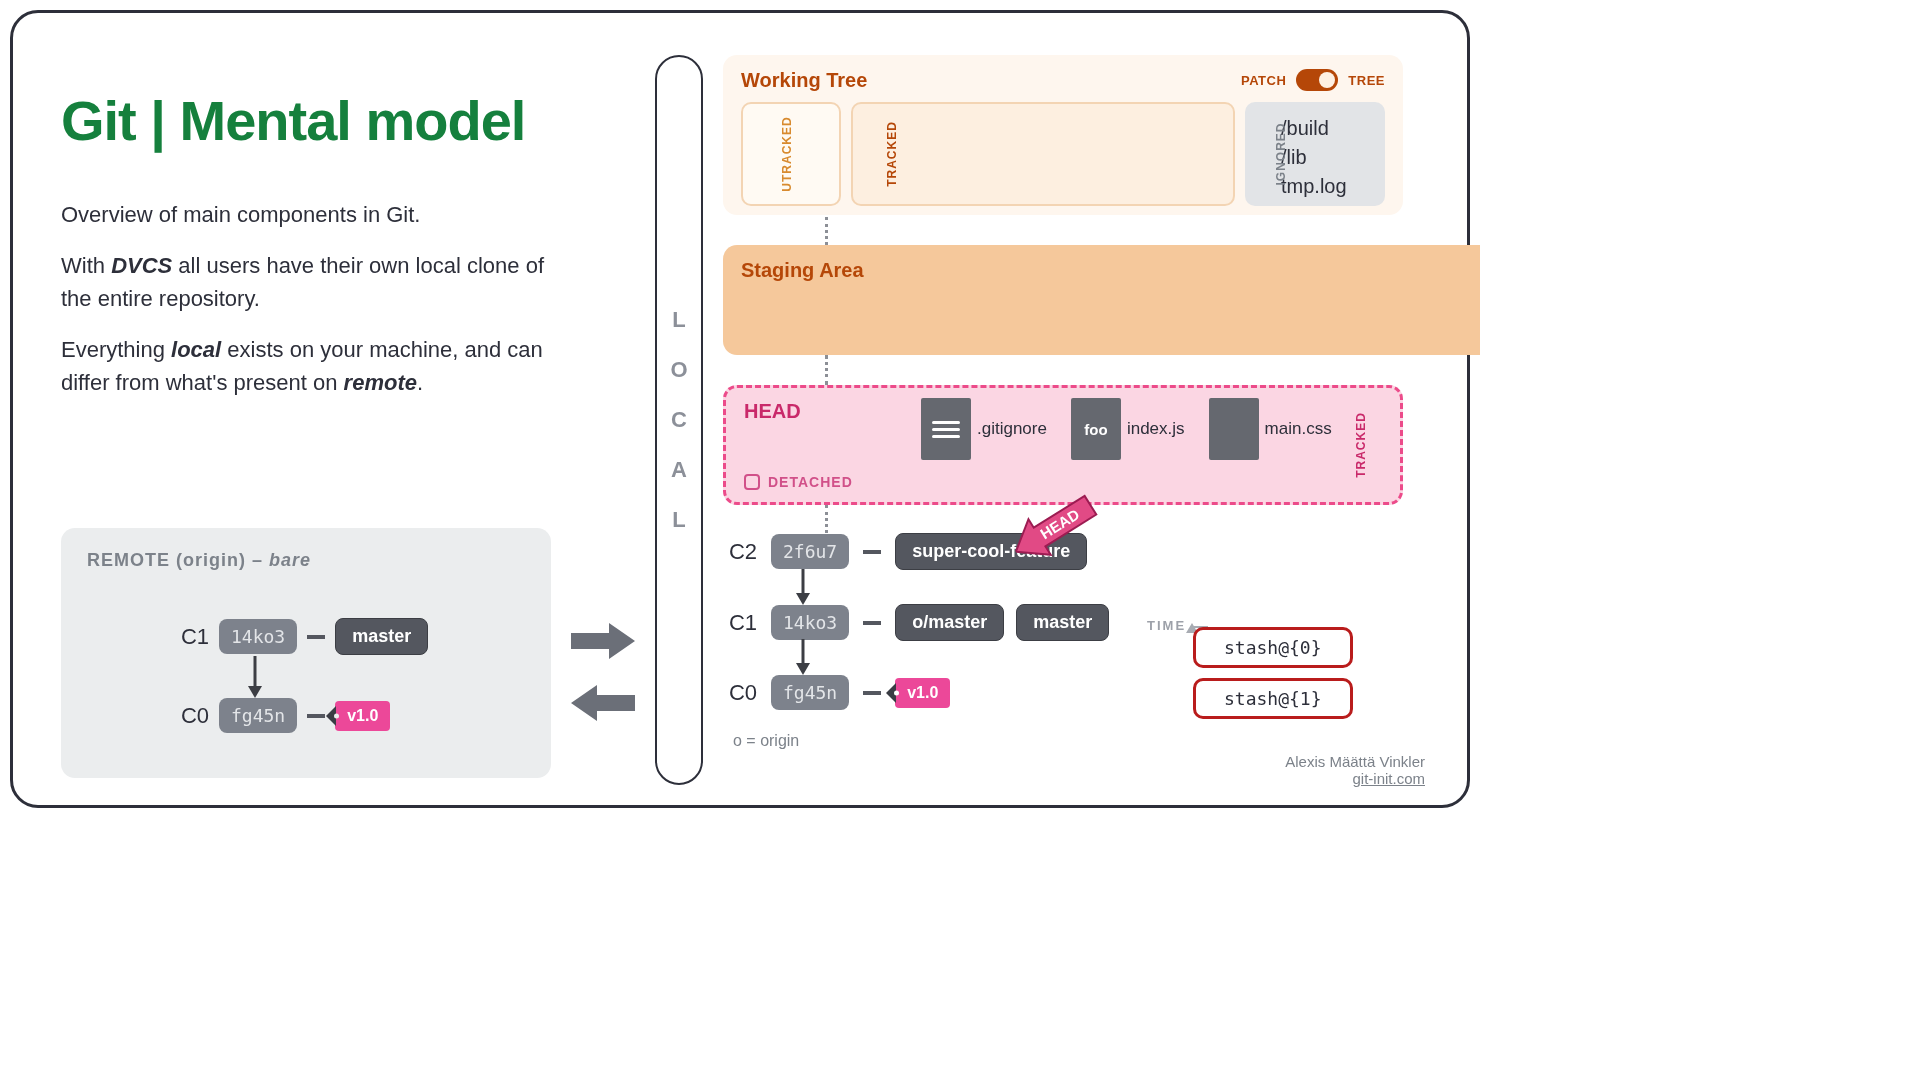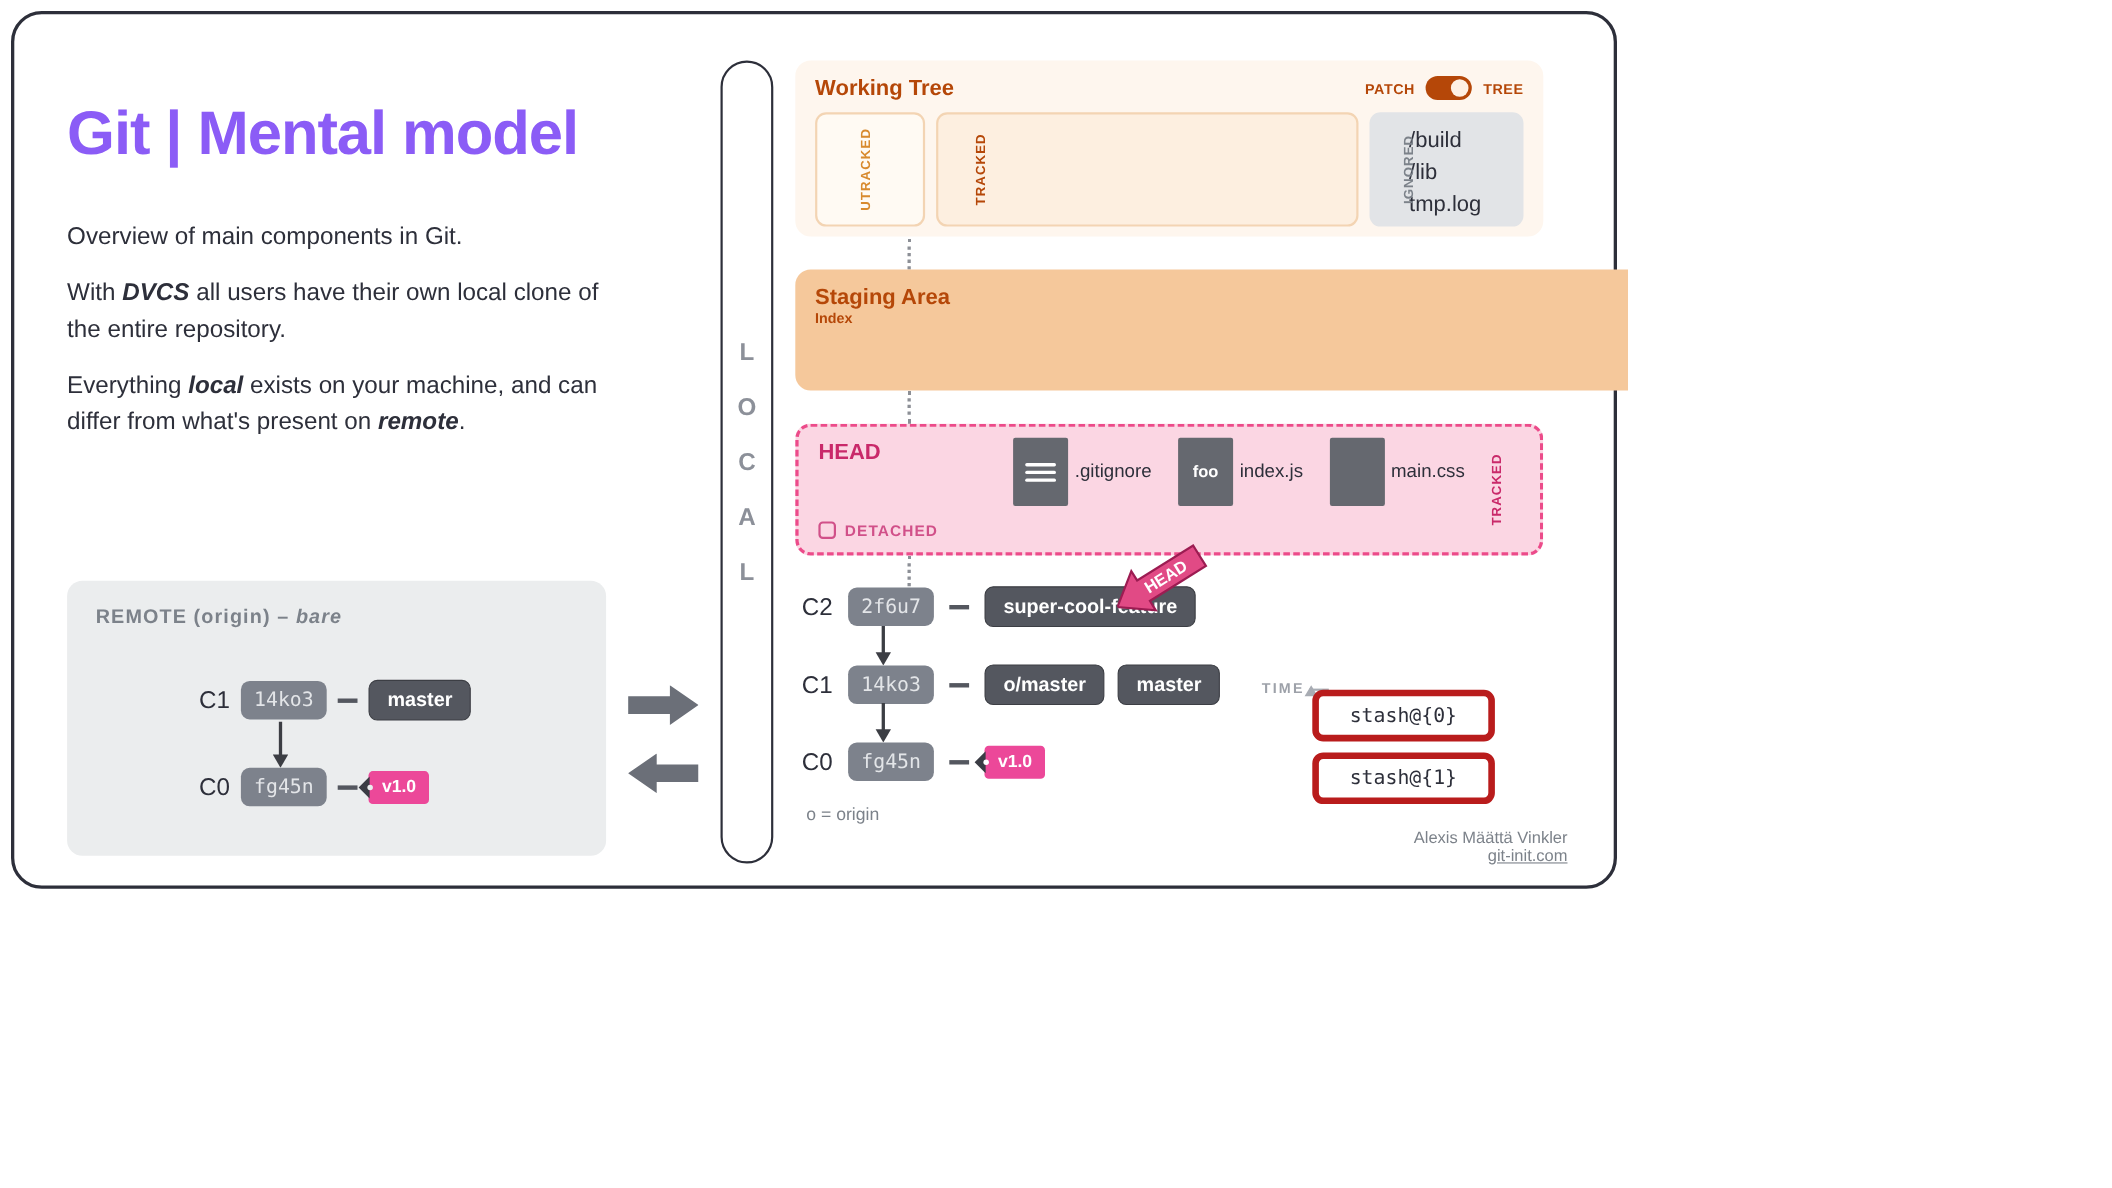--- a/index.html
+++ b/index.html
@@ -1,18 +1,18 @@
 <!DOCTYPE html>
 <html><head>
 <meta charset="utf-8">
 <style>
   * { box-sizing: border-box; margin: 0; padding: 0; }
   body { font-family: -apple-system, BlinkMacSystemFont, "Segoe UI", Helvetica, Arial, sans-serif; background: #fff; width: 1480px; height: 818px; overflow: hidden; }
   .frame { position: relative; margin: 10px; width: 1460px; height: 798px; border: 3px solid #2d2f3a; border-radius: 28px; background: #fff; }
-  .title { position: absolute; left: 48px; top: 75px; font-size: 56px; font-weight: 800; color: #8b5cf6; letter-spacing: -1px; }
+  .title { position: absolute; left: 48px; top: 75px; font-size: 56px; font-weight: 800; color: #15803d; letter-spacing: -1px; }
   .desc { position: absolute; left: 48px; top: 185px; width: 500px; font-size: 22px; line-height: 1.5; color: #2d2f3a; }
   .desc p { margin-bottom: 18px; }
   .desc b { font-style: italic; font-weight: 700; }
   
   .remote { position: absolute; left: 48px; top: 515px; width: 490px; height: 250px; background: #ebedee; border-radius: 14px; padding: 22px 26px; }
   .remote-title { font-size: 18px; font-weight: 700; color: #7c828a; letter-spacing: 1px; }
   .remote-title .bare { font-style: italic; font-weight: 600; }
   .commit-row { display: flex; align-items: center; gap: 10px; }
   .commit-label { font-size: 22px; font-weight: 500; color: #2d2f3a; width: 34px; text-align: right; }
   .hash-box { background: #7d828c; color: #e3e5e8; font-family: ui-monospace, Menlo, monospace; font-size: 18px; padding: 7px 12px; border-radius: 8px; }
@@ -70,21 +70,21 @@
   .local-commits { position: relative; margin-top: 28px; }
   .lc-row { display: flex; align-items: center; gap: 14px; margin-bottom: 34px; position: relative; }
   .lc-row .commit-label { width: 34px; }
   .time-col { position: absolute; left: 424px; top: 0; height: 190px; display: flex; flex-direction: row; align-items: center; }
   .time-label { font-size: 13px; font-weight: 700; color: #9da1a9; letter-spacing: 2px; margin-bottom: 6px; }
   .time-line { flex: 1; width: 2px; background: #a8acb3; position: relative; }
   .time-arrow-up { width: 0; height: 0; border-left: 6px solid transparent; border-right: 6px solid transparent; border-bottom: 10px solid #a8acb3; }
   .time-line::after { content: ''; position: absolute; bottom: 0; left: -8px; width: 18px; height: 2px; background: #a8acb3; }
   
   .stash-col { position: absolute; left: 470px; top: 94px; display: flex; flex-direction: column; gap: 10px; }
-  .stash-box { border: 6px solid #b91c1c; border-radius: 10px; padding: 7px 28px; font-size: 18px; color: #2d2f3a; background: #fff; font-family: ui-monospace, Menlo, monospace; }
+  .stash-box { border: 3px solid #b91c1c; border-radius: 10px; padding: 7px 28px; font-size: 18px; color: #2d2f3a; background: #fff; font-family: ui-monospace, Menlo, monospace; }
   .origin-note { font-size: 16px; color: #7c828a; margin-top: -12px; margin-left: 10px; }
   
   .dots { border-left: 3px dotted #8c8f96; position: absolute; }
   
   .footer { position: absolute; right: 42px; bottom: 18px; text-align: right; font-size: 15px; color: #7c828a; }
   .footer .link { text-decoration: underline; }
   
   .mini-arrow { position: absolute; color: #3c3e44; }
   .tag-box.local .tag-hole { background: #fff; }
 </style>
@@ -171,21 +171,20 @@
             <div>tmp.log</div>
           </div>
         </div>
       </div>
     </div>
 
     <div class="dots" style="left:102px; top:162px; height:28px;"></div>
 
     <div class="stg">
       <div class="stg-title">Staging Area</div>
-      <div class="stg-sub">Index</div>
       <span class="vlabel">TRACKED</span>
     </div>
 
     <div class="dots" style="left:102px; top:300px; height:30px;"></div>
 
     <div class="head">
       <div class="head-title">HEAD</div>
       <div class="detached">
         <span class="det-check"></span>
         <span>DETACHED</span>

